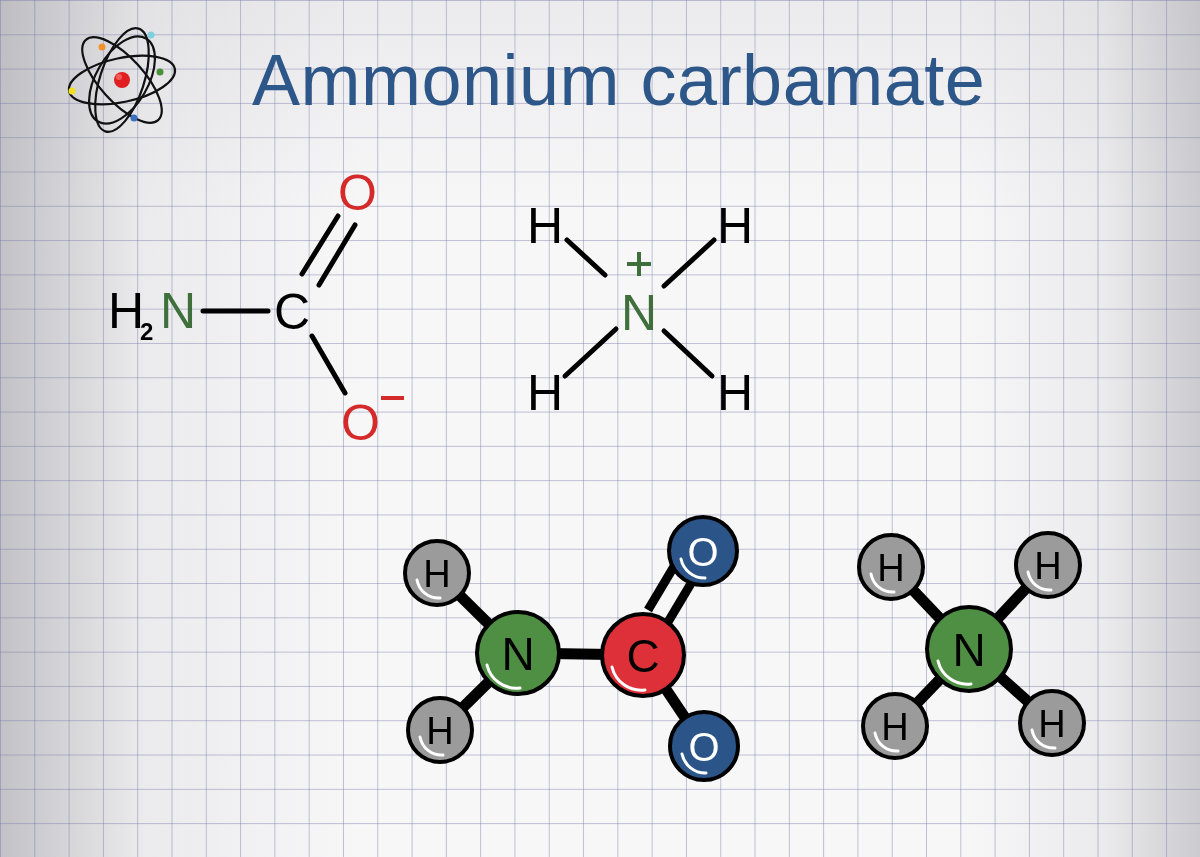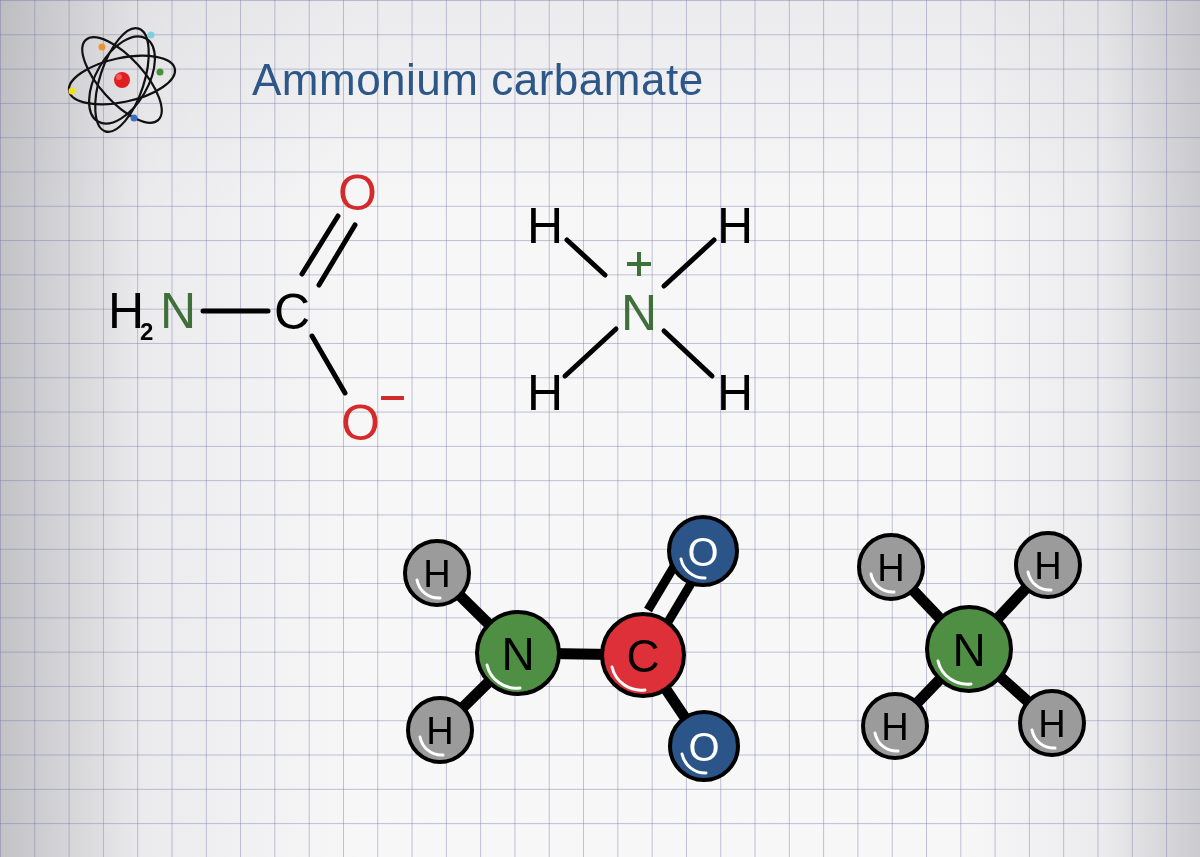--- a/index.html
+++ b/index.html
@@ -18,21 +18,21 @@
     position: absolute; inset: 0;
     background-image:
       linear-gradient(to right, rgba(120,120,170,0.45) 1px, transparent 1px),
       linear-gradient(to bottom, rgba(120,120,170,0.45) 1px, transparent 1px);
     background-size: 34.3px 34.3px;
     background-position: 0px 0px;
   }
   .title {
     position: absolute; left: 252px; top: 40px;
     font-family: "Liberation Sans", sans-serif;
-    font-size: 44px; line-height: 80px; color: #2d5689;
+    font-size: 72px; line-height: 80px; color: #2d5689;
     letter-spacing: 0.5px; white-space: nowrap;
   }
   svg.layer { position: absolute; left: 0; top: 0; }
   .lbl { font-family: "Liberation Sans", sans-serif; }
 </style>
 </head>
 <body>
 
 <div class="paper"></div>
 <div class="grid"></div>

